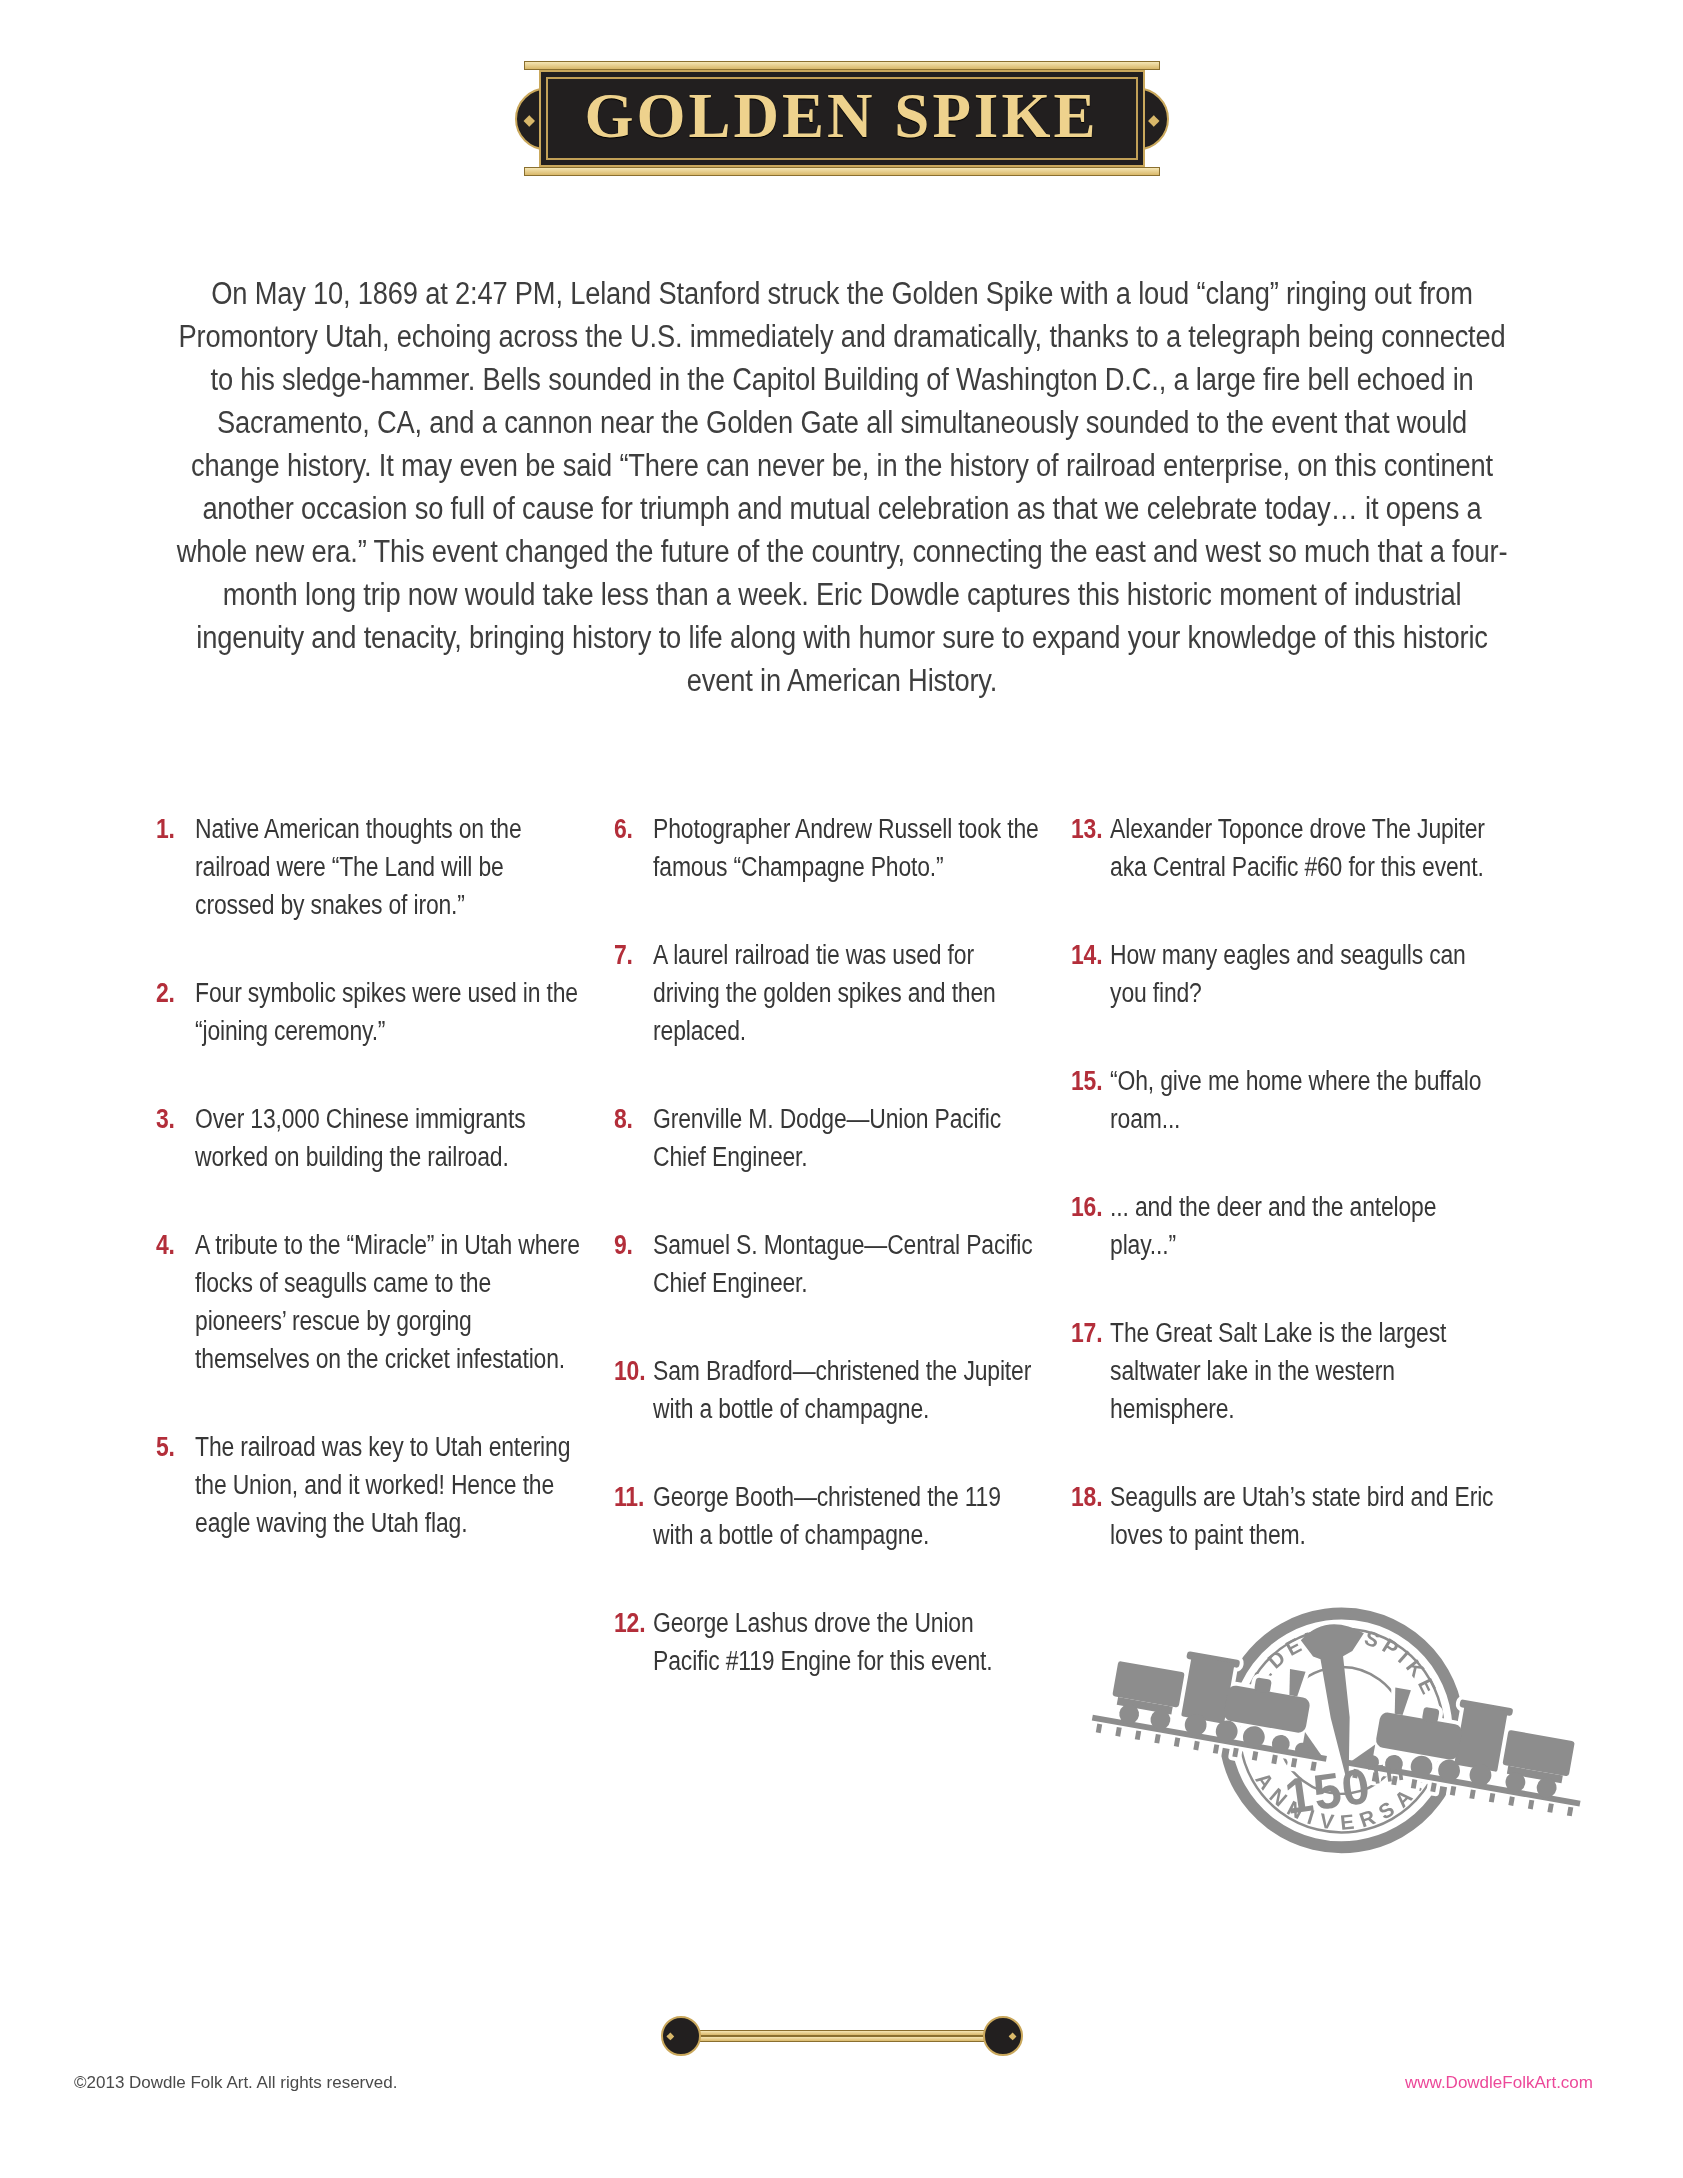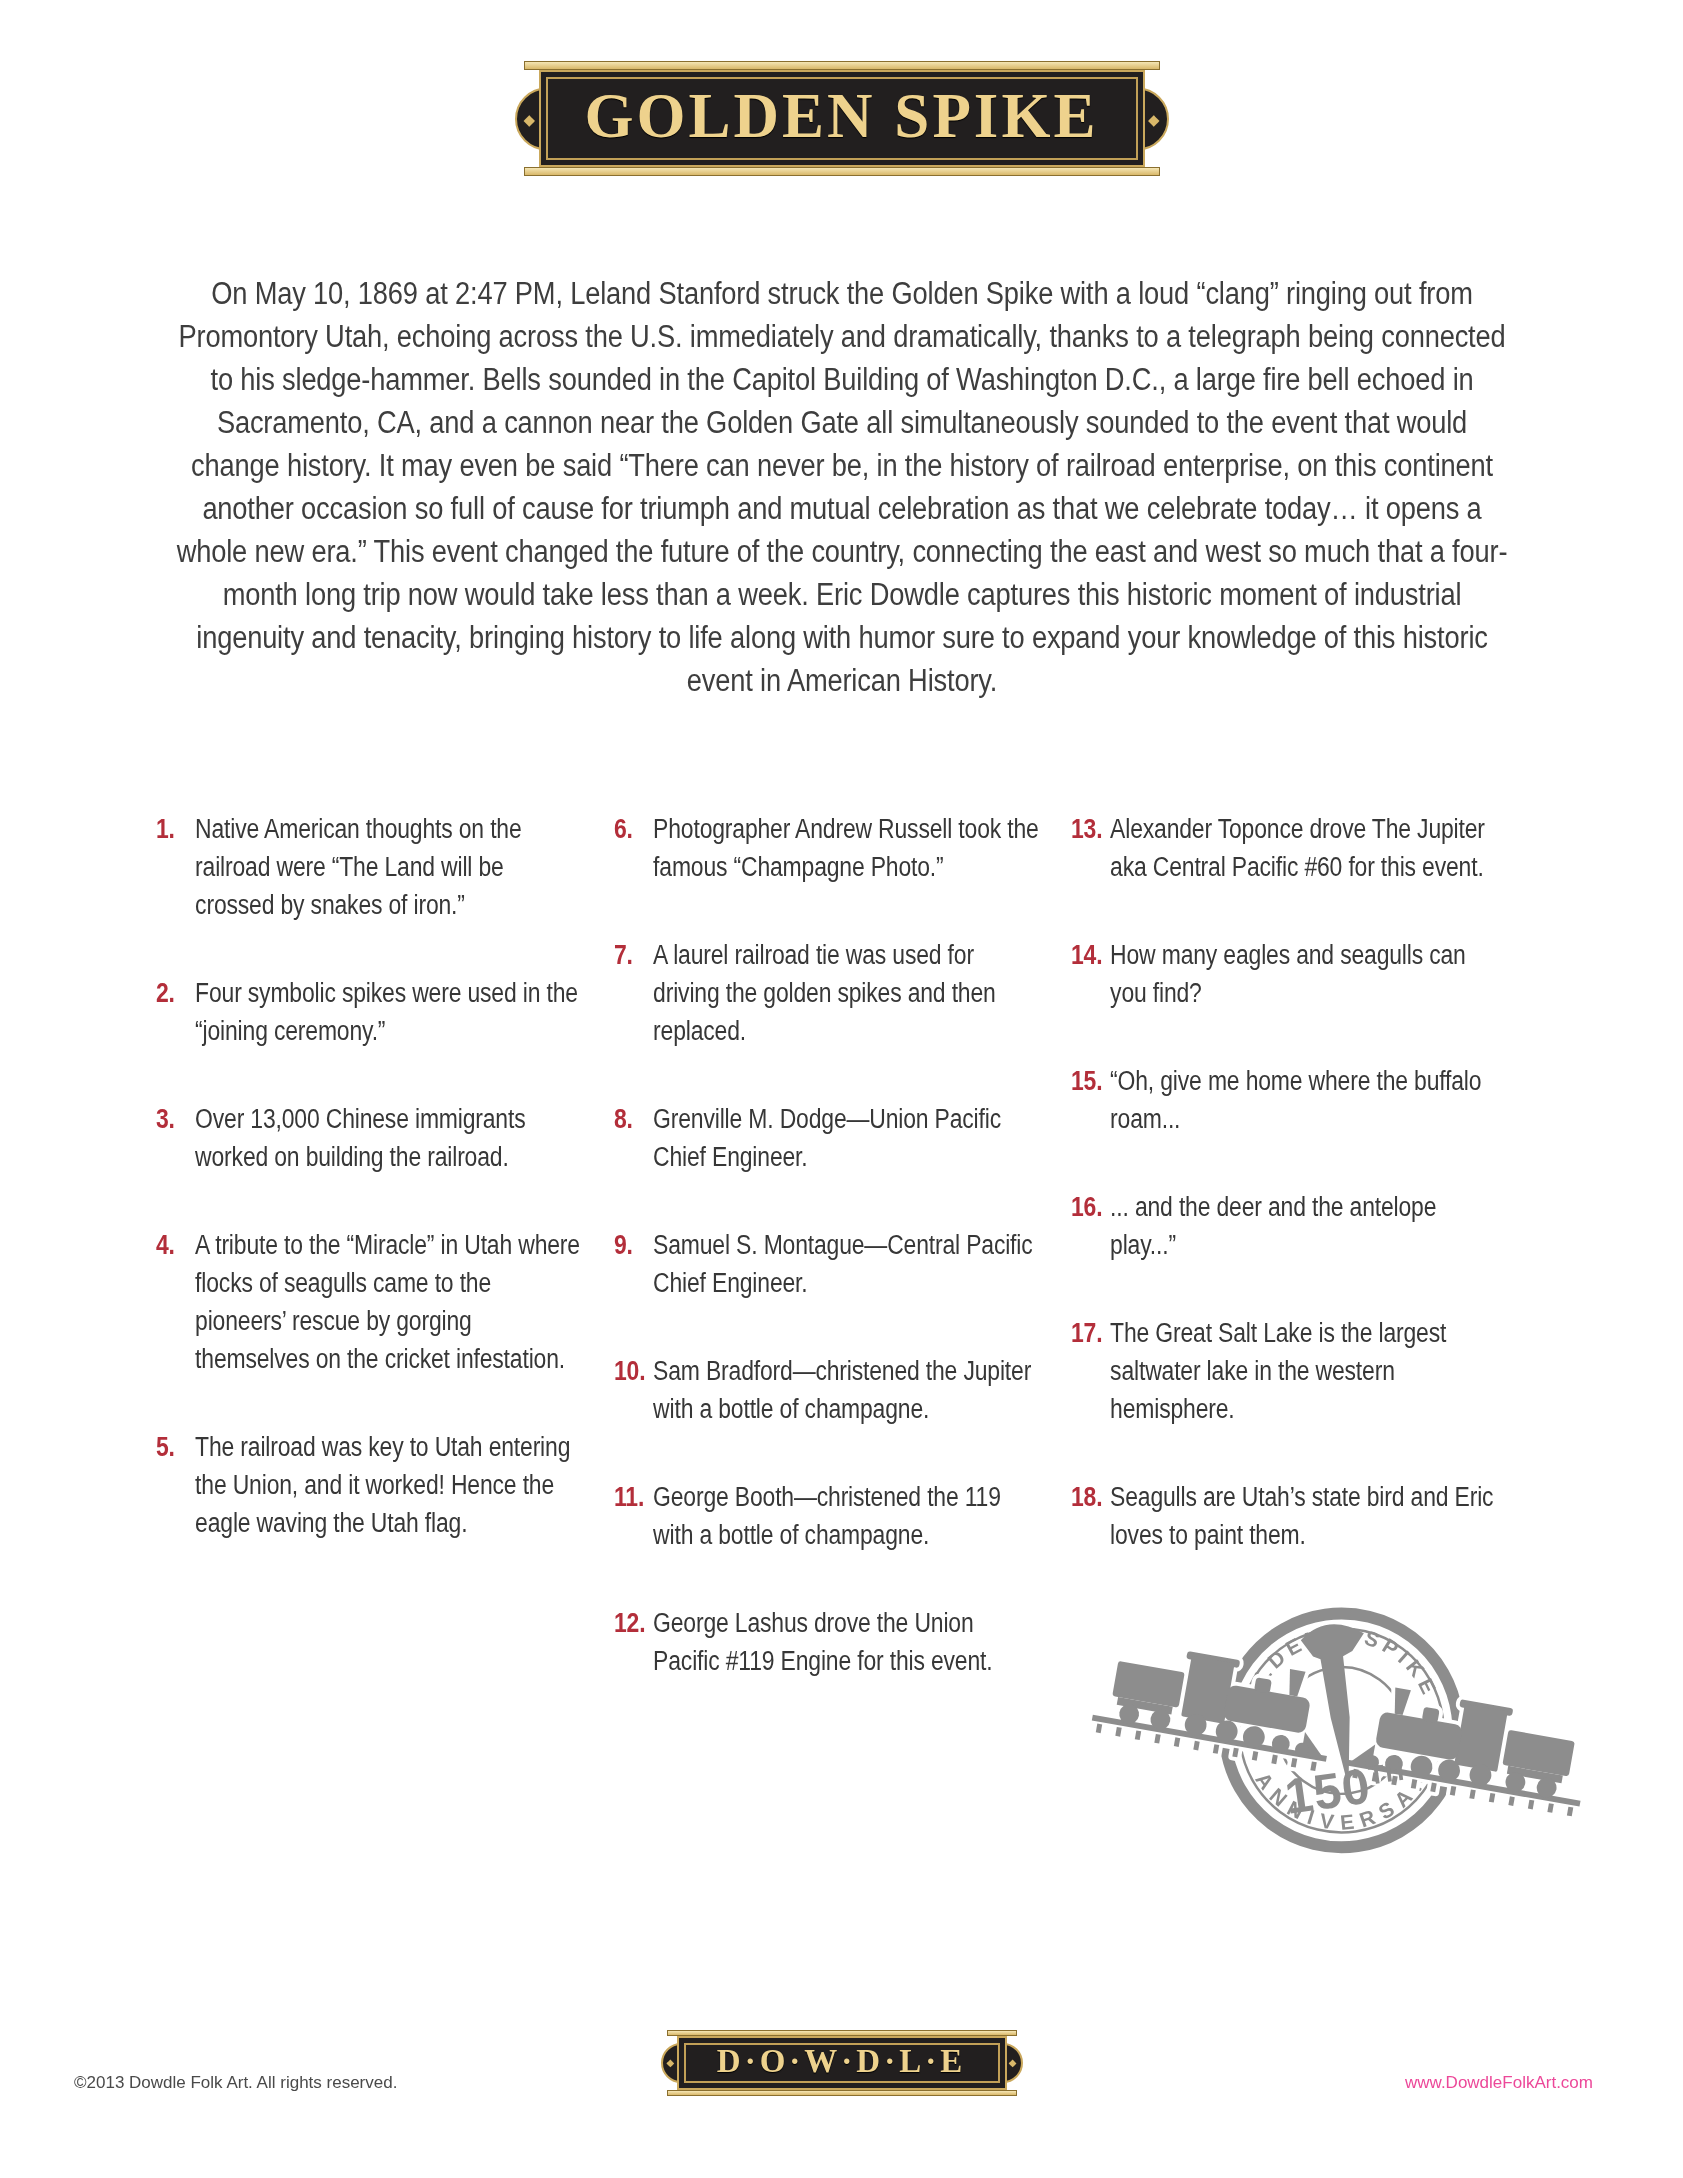--- a/index.html
+++ b/index.html
@@ -232,21 +232,18 @@
 </svg>
 
 <div class="badge badge-sm">
   <div class="badge-strip"></div>
   <div class="badge-ear left">
     <span class="orn">◆</span>
   </div>
   <div class="badge-ear right">
     <span class="orn">◆</span>
   </div>
-  <div class="badge-body">
-    <span class="badge-text">D·O·W·D·L·E</span>
-  </div>
   <div class="badge-strip"></div>
 </div>
 
 <div class="copyright">©2013 Dowdle Folk Art. All rights reserved.</div>
 <div class="website">www.DowdleFolkArt.com</div>
 
 
 </body></html>

